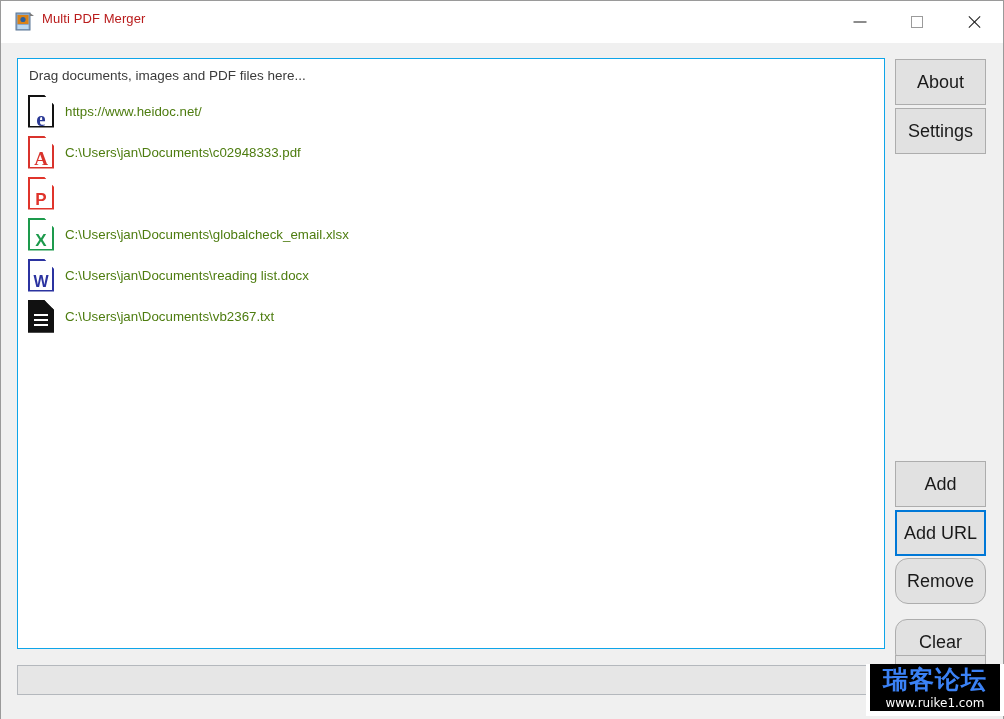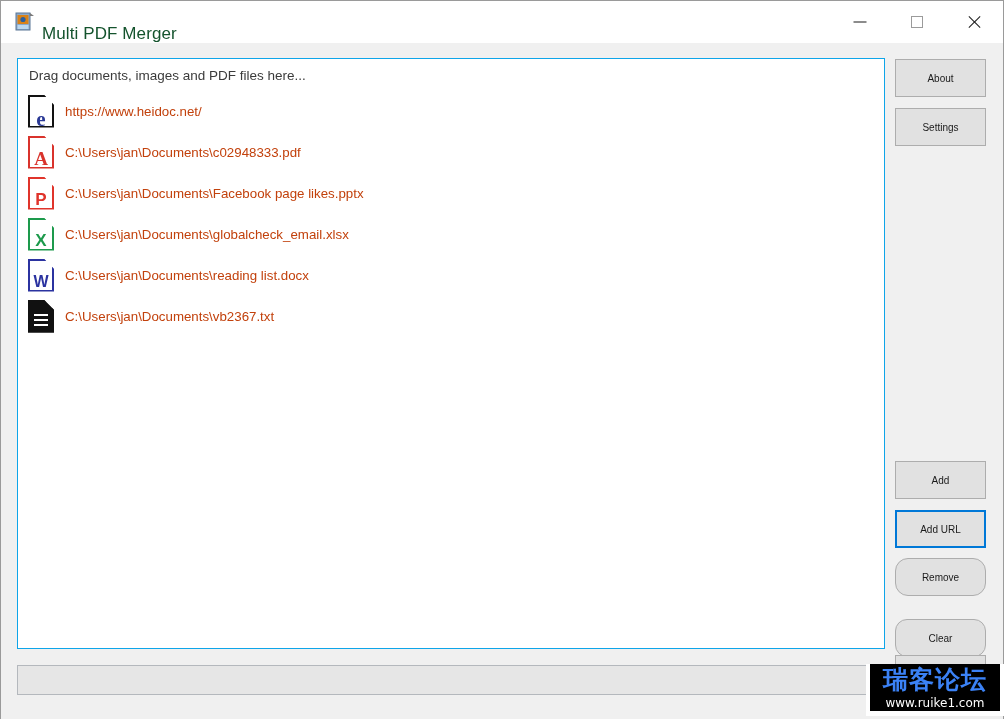--- a/index.html
+++ b/index.html
@@ -36,25 +36,24 @@
     box-sizing: border-box;
   }
   #title-bar-icon {
     position: absolute;
     left: 14px; top: 11px;
     width: 20px; height: 20px;
   }
   #title-bar-text {
     position: absolute;
     left: 41px; top: 10px;
-    font-size: 17px;
-    color: #14532d;
+    font-size: 13px;
+    color: #b91c1c;
     letter-spacing: 0.1px;
     white-space: nowrap;
-    margin-top: 13px;
   }
   .win-btn {
     position: absolute;
     top: 0;
     width: 57px;
     height: 41px;
     background: transparent;
     border: none;
     padding: 0;
     cursor: default;
@@ -129,21 +128,21 @@
     padding-left: 8px;
   }
   .file-icon {
     flex: 0 0 auto;
     width: 32px; height: 36px;
     position: relative;
     margin-right: 7px;
   }
   .file-label {
     font-size: 13.3px;
-    color: #c2410c;
+    color: #4d7c0f;
     white-space: nowrap;
   }
 
   
   .doc-sheet {
     position: absolute;
     left: 2px; top: 1px;
     width: 26px; height: 33px;
     box-sizing: border-box;
   }
@@ -208,26 +207,26 @@
     height: 2px;
     background: #ffffff;
     margin-bottom: 3px;
   }
 
   
   .side-btn {
     position: absolute;
     left: 894px;
     width: 91px;
-    height: 38px;
+    height: 46px;
     background: #e1e1e1;
     border: 1px solid #adadad;
     box-sizing: border-box;
     font-family: "Liberation Sans", sans-serif;
-    font-size: 10px;
+    font-size: 18px;
     color: #1a1a1a;
     cursor: default;
     padding: 0;
   }
   .side-btn.focused {
     border: 2px solid #0078d7;
     background: #e1e1e1;
   }
   #btn-about    { top: 16px; }
   #btn-settings { top: 65px; }
@@ -355,21 +354,20 @@
         </li>
 
         <li class="file-row">
           <span class="file-icon icon-ppt">
             <span class="doc-sheet">
               <span class="body"></span>
               <span class="fold"></span>
               <span class="letter">P</span>
             </span>
           </span>
-          <span class="file-label">C:\Users\jan\Documents\Facebook page likes.pptx</span>
         </li>
 
         <li class="file-row">
           <span class="file-icon icon-xls">
             <span class="doc-sheet">
               <span class="body"></span>
               <span class="fold"></span>
               <span class="letter">X</span>
             </span>
           </span>

